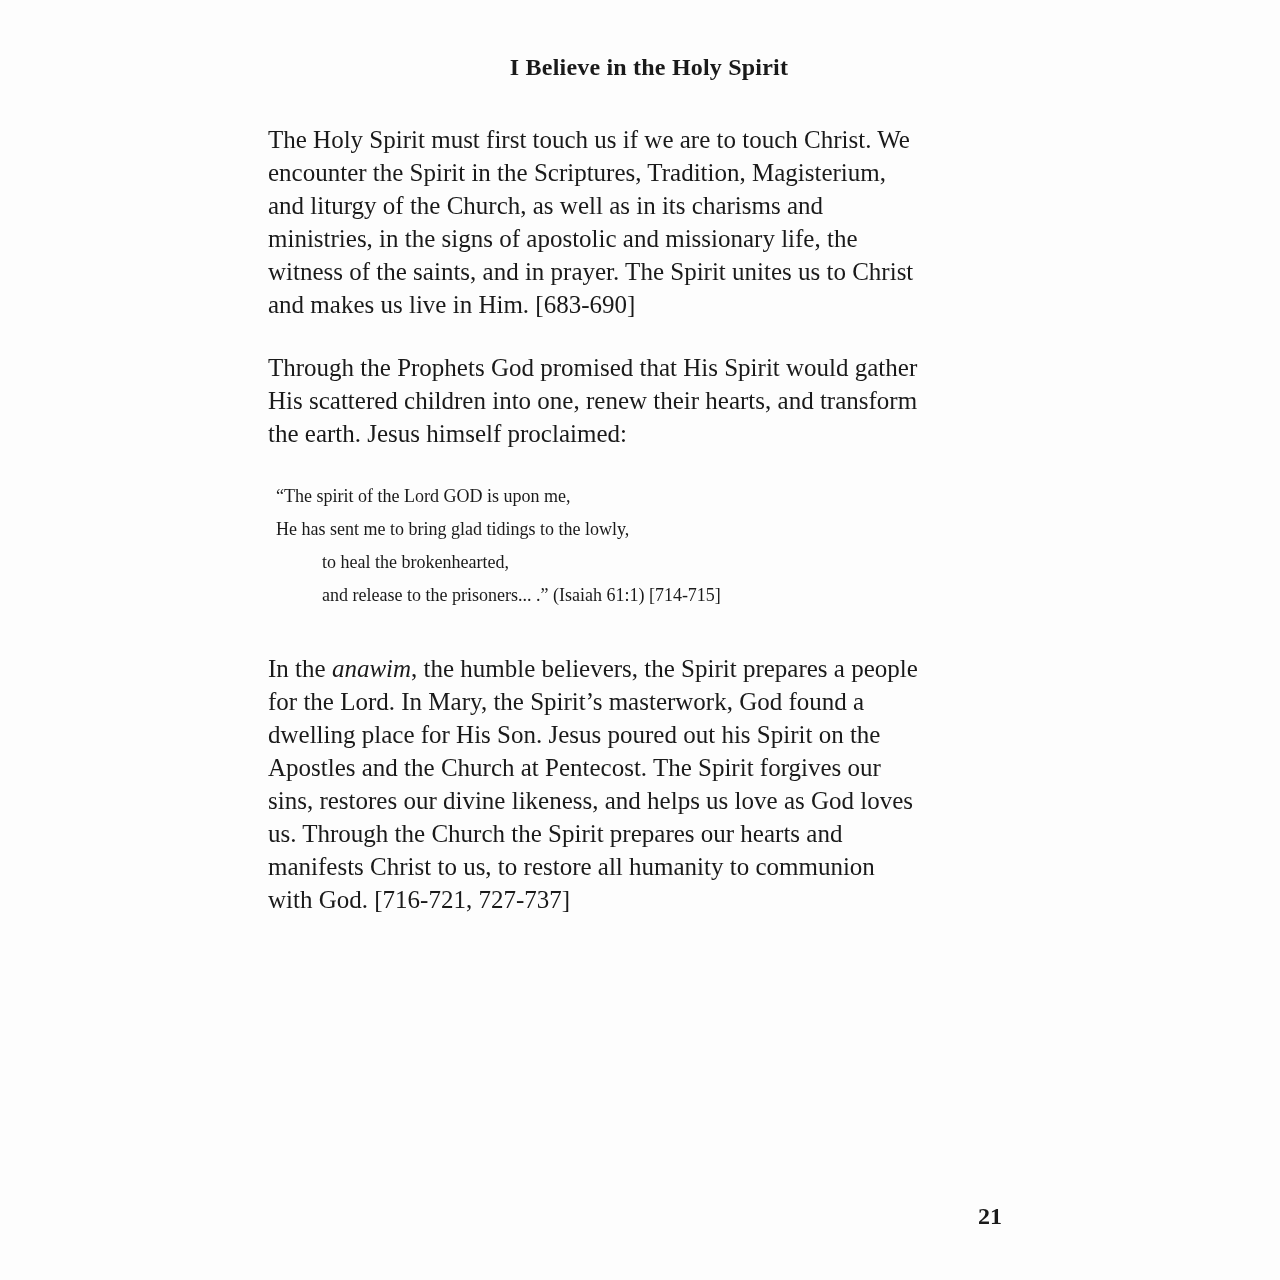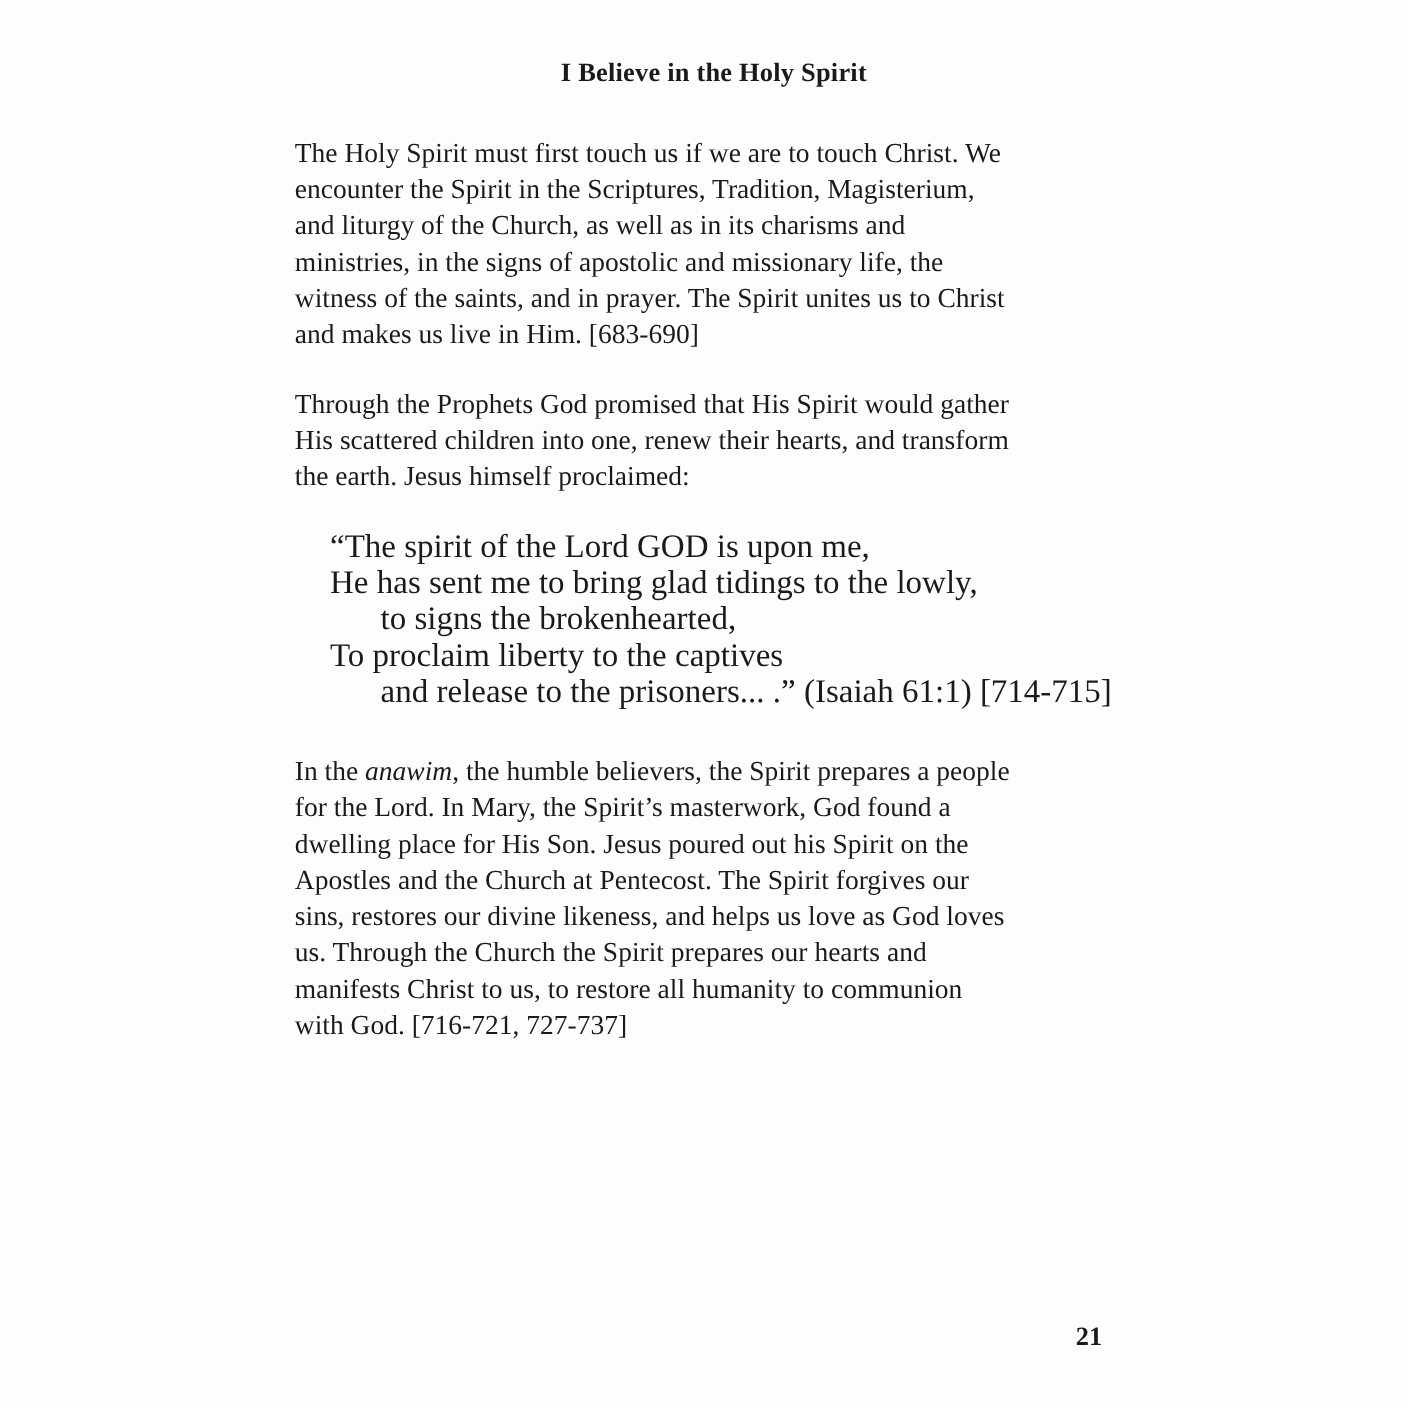--- a/index.html
+++ b/index.html
@@ -28,23 +28,23 @@
   .body-para {
     font-size: 25px;
     line-height: 33px;
     margin: 16px 0 30px 0;
     white-space: pre-line;
   }
   .body-para .italic {
     font-style: italic;
   }
   .quote {
-    font-size: 30px;
+    font-size: 18px;
     line-height: 33px;
-    margin: 10px 0 40px 32px;
+    margin: 10px 0 40px 8px;
   }
   .quote-line {
     white-space: pre;
   }
   .quote-line.indent {
     padding-left: 46px;
   }
   .page-number {
     position: absolute;
     right: 278px;
@@ -67,22 +67,21 @@
 and makes us live in Him. [683-690]</span></p>
 
 
   <p class="body-para"><span>Through the Prophets God promised that His Spirit would gather
 His scattered children into one, renew their hearts, and transform
 the earth. Jesus himself proclaimed:</span></p>
 
   <div class="quote">
     <div class="quote-line">“The spirit of the Lord GOD is upon me,</div>
     <div class="quote-line">He has sent me to bring glad tidings to the lowly,</div>
-    <div class="quote-line indent">to signs the brokenhearted,</div>
-    <div class="quote-line">To proclaim liberty to the captives</div>
+    <div class="quote-line indent">to heal the brokenhearted,</div>
     <div class="quote-line indent">and release to the prisoners... .” (Isaiah 61:1) [714-715]</div>
   </div>
 
   <p class="body-para"><span>In the </span><span class="italic">anawim</span><span>, the humble believers, the Spirit prepares a people
 for the Lord. In Mary, the Spirit’s masterwork, God found a
 dwelling place for His Son. Jesus poured out his Spirit on the
 Apostles and the Church at Pentecost. The Spirit forgives our
 sins, restores our divine likeness, and helps us love as God loves
 us. Through the Church the Spirit prepares our hearts and
 manifests Christ to us, to restore all humanity to communion

